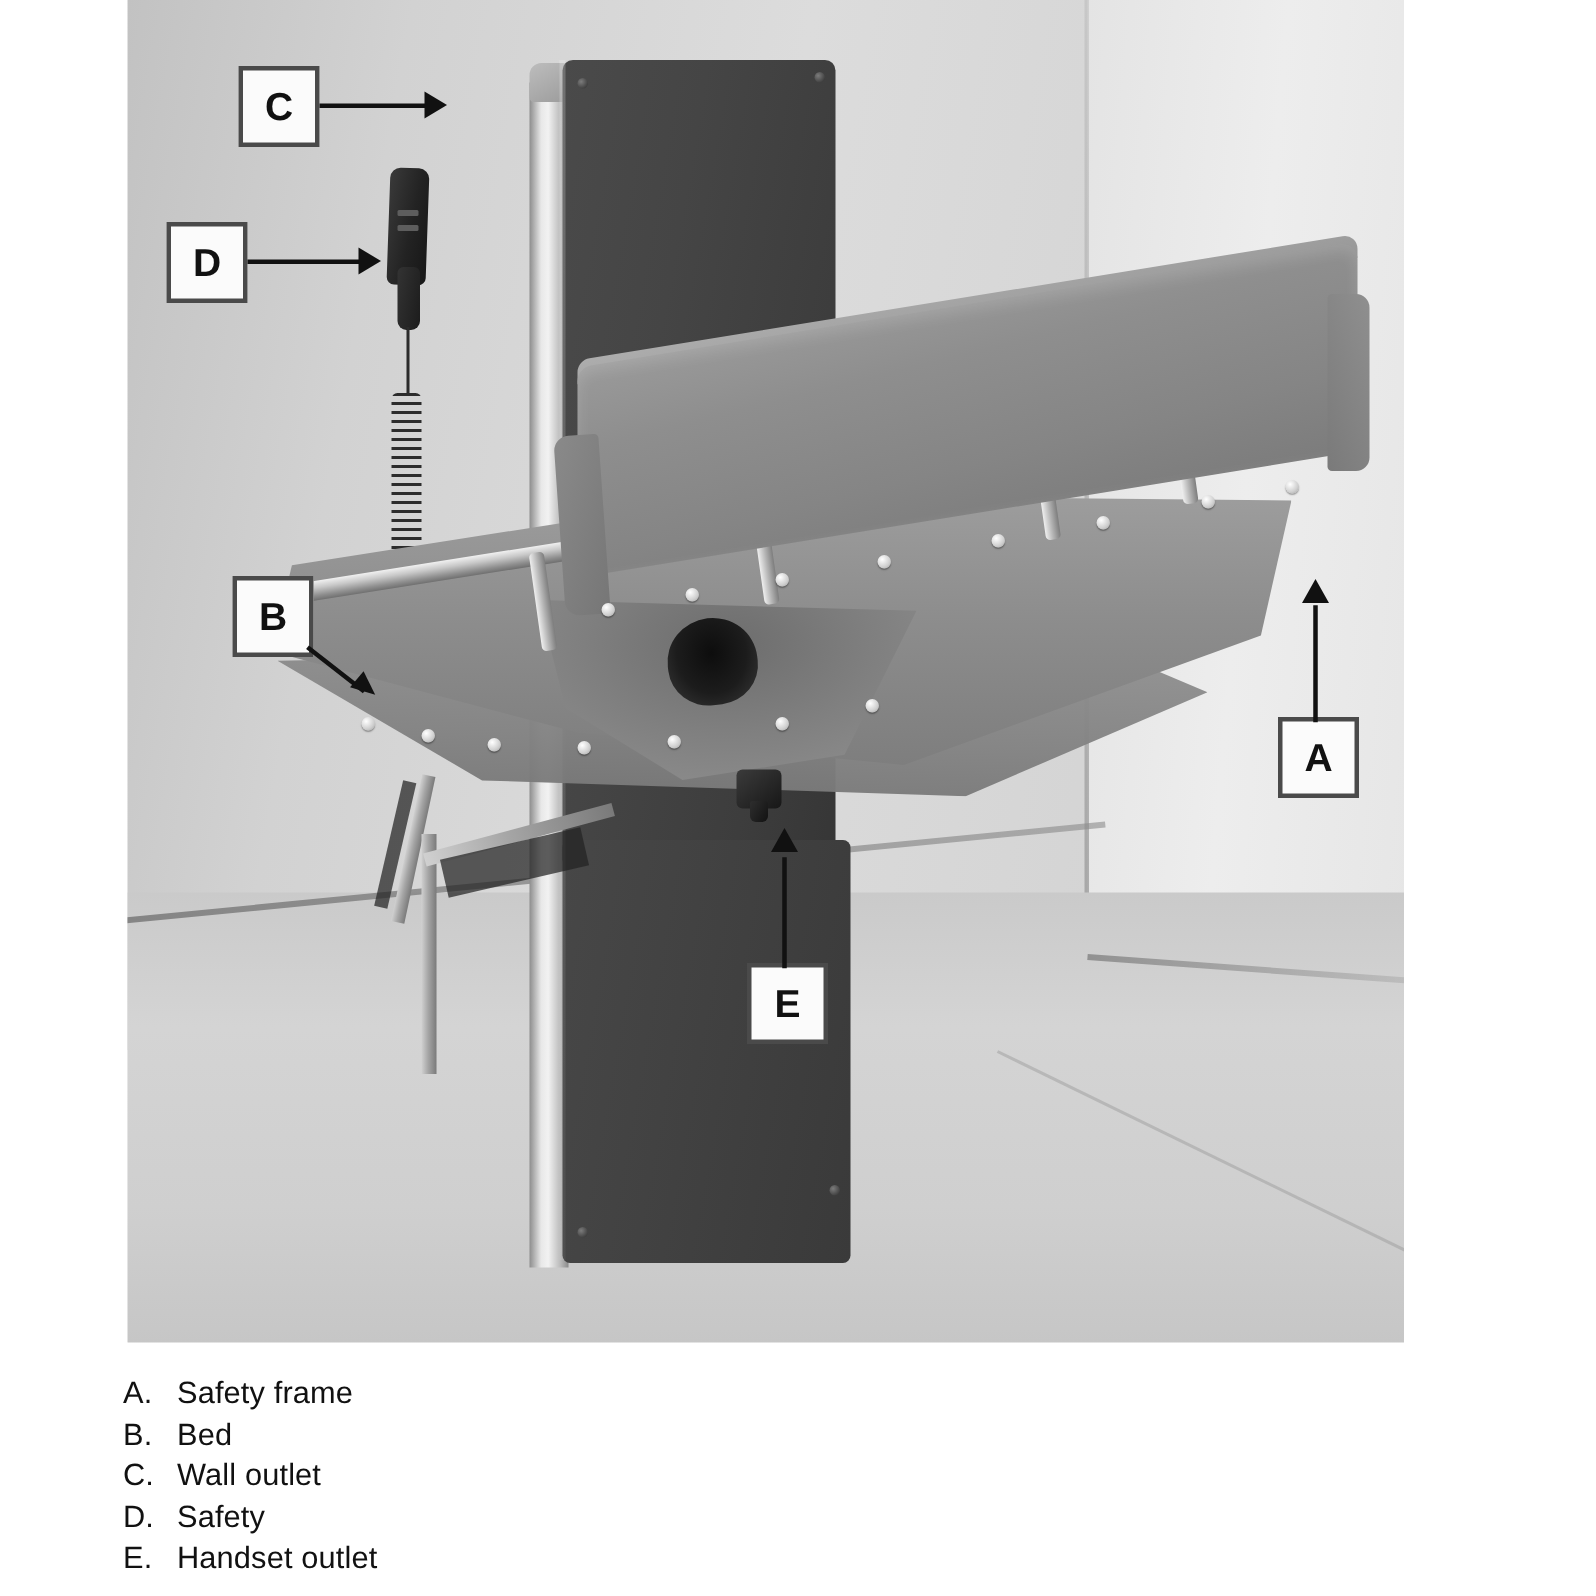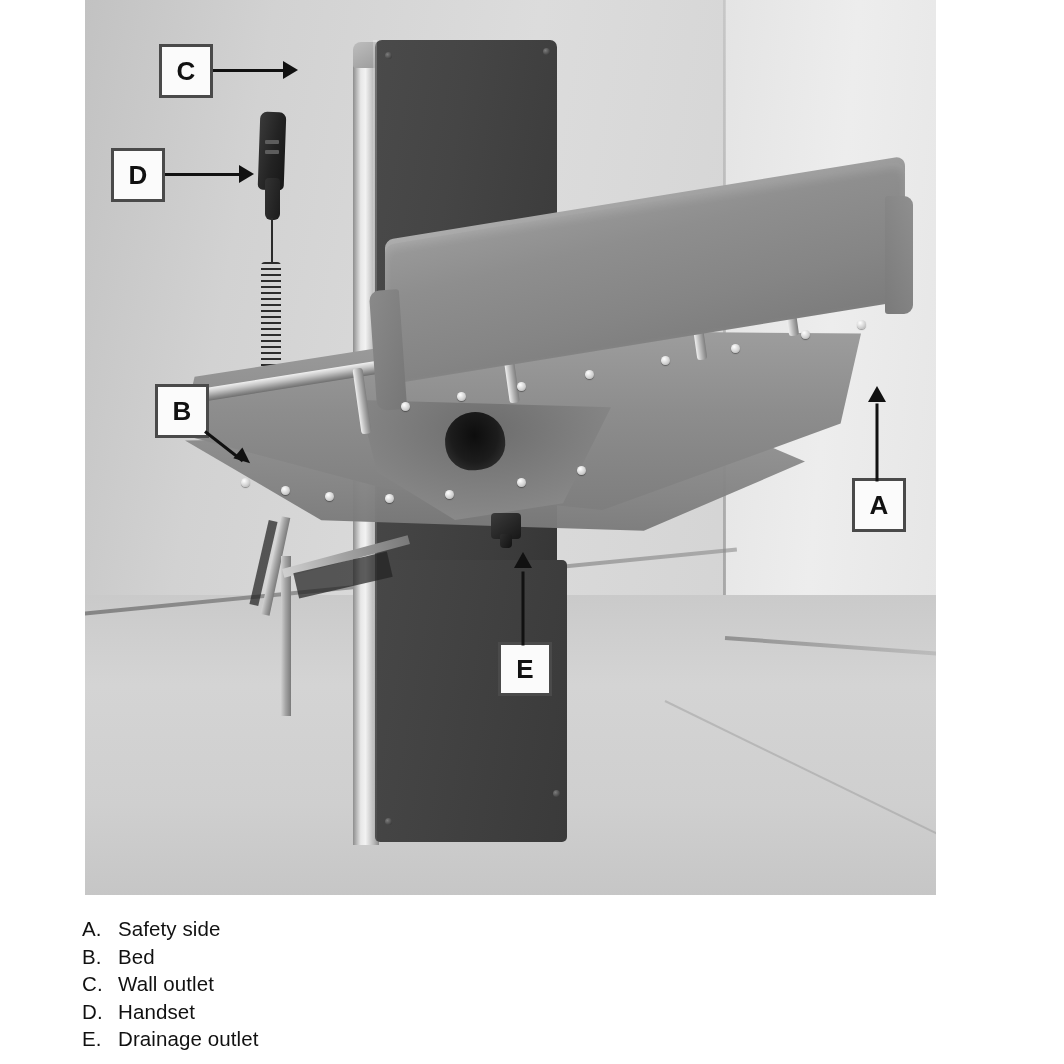--- a/index.html
+++ b/index.html
@@ -426,31 +426,31 @@
     <span>E</span>
   </div>
   <div class="leader" style="left:438px; top:570px; width:74px; transform:rotate(90deg); transform-origin:left center;"></div>
   <div class="arrowhead" style="left:429px; top:552px; border-left:9px solid transparent; border-right:9px solid transparent; border-bottom:16px solid #111;"></div>
 
 </div>
 
 <div id="legend">
   <div class="legend-row">
     <span class="legend-key">A.</span>
-    <span class="legend-label">Safety side</span>
+    <span class="legend-label">Safety frame</span>
   </div>
   <div class="legend-row">
     <span class="legend-key">B.</span>
     <span class="legend-label">Bed</span>
   </div>
   <div class="legend-row">
     <span class="legend-key">C.</span>
     <span class="legend-label">Wall outlet</span>
   </div>
   <div class="legend-row">
     <span class="legend-key">D.</span>
-    <span class="legend-label">Handset</span>
+    <span class="legend-label">Safety</span>
   </div>
   <div class="legend-row">
     <span class="legend-key">E.</span>
-    <span class="legend-label">Drainage outlet</span>
+    <span class="legend-label">Handset outlet</span>
   </div>
 </div>
 
 </body></html>

